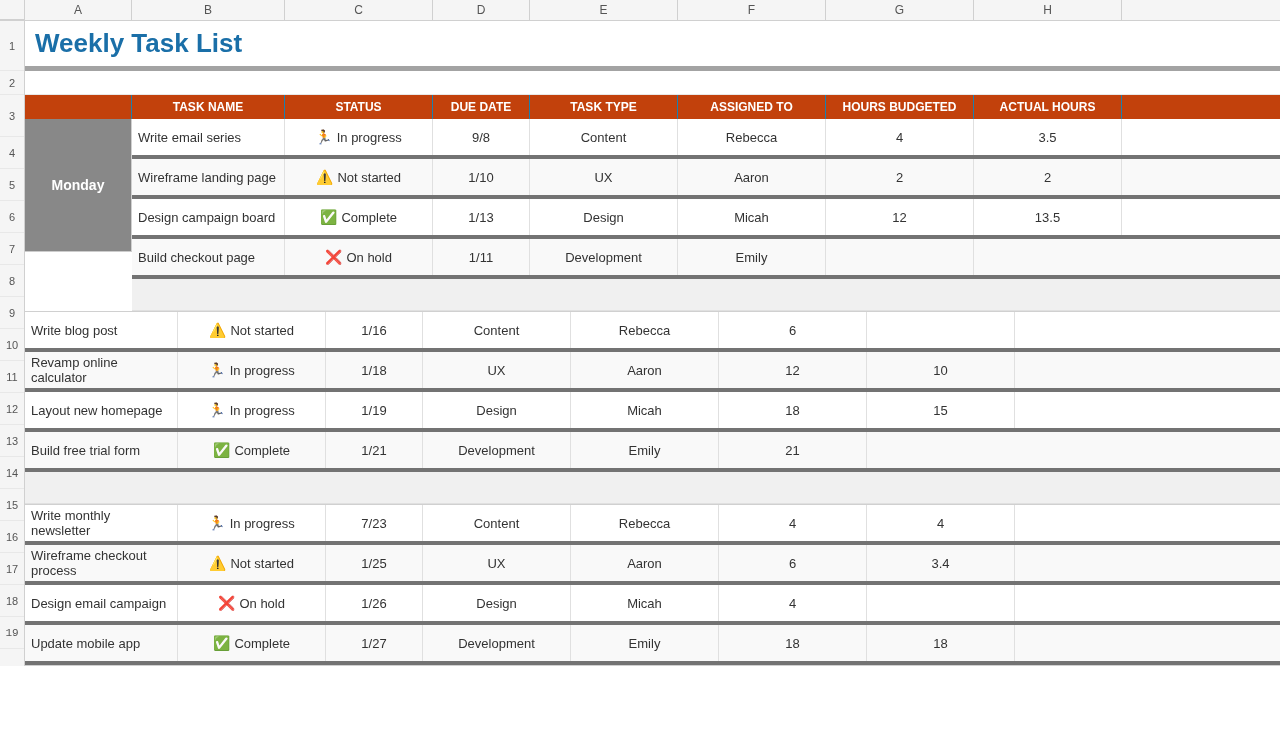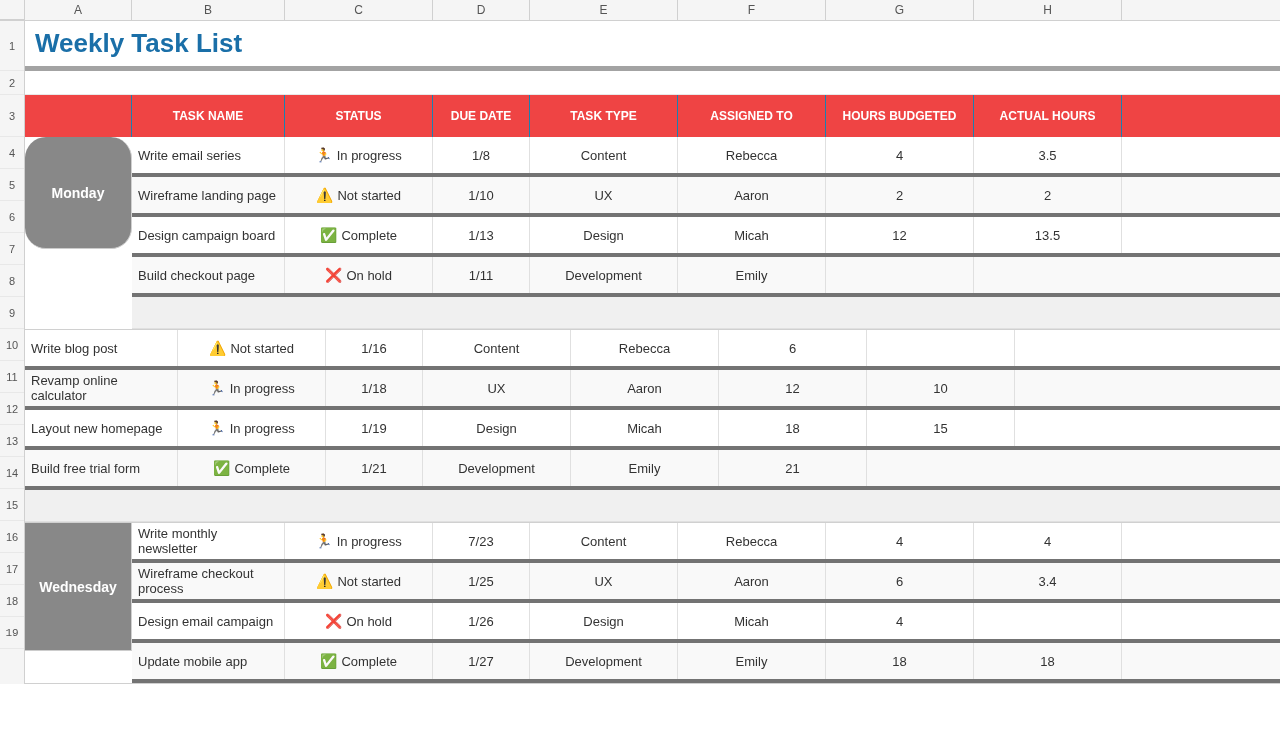--- a/index.html
+++ b/index.html
@@ -75,22 +75,22 @@
 
     .spacer-row {
       height: 24px;
       border-bottom: 1px solid #e8e8e8;
       background: #fff;
     }
 
     
     .table-header {
       display: flex;
-      height: 42px;
-      background: #ef4444;
+      height: 24px;
+      background: #c2410c;
     }
     .th-cell {
       display: flex;
       align-items: center;
       justify-content: center;
       color: #fff;
       font-weight: bold;
       font-size: 12px;
       text-align: center;
       border-right: 1px solid #1a80b0;
@@ -230,30 +230,30 @@
         <div class="th-cell col-b">TASK NAME</div>
         <div class="th-cell col-c">STATUS</div>
         <div class="th-cell col-d">DUE DATE</div>
         <div class="th-cell col-e">TASK TYPE</div>
         <div class="th-cell col-f">ASSIGNED TO</div>
         <div class="th-cell col-g">HOURS BUDGETED</div>
         <div class="th-cell col-h">ACTUAL HOURS</div>
       </div>
 
       <div class="day-section">
-        <div class="day-label-cell col-a" style="height:112px;border-radius:21px;">Monday</div>
+        <div class="day-label-cell col-a" style="height:133px;">Monday</div>
         <div class="day-rows">
 
           <div class="task-row">
             <div class="cell left col-b">Write email series</div>
             <div class="cell col-c">
               <span class="status-icon">🏃</span>
               <span>In progress</span>
             </div>
-            <div class="cell col-d">1/8</div>
+            <div class="cell col-d">9/8</div>
             <div class="cell col-e">Content</div>
             <div class="cell col-f">Rebecca</div>
             <div class="cell col-g">4</div>
             <div class="cell col-h">3.5</div>
           </div>
           <div class="task-row">
             <div class="cell left col-b">Wireframe landing page</div>
             <div class="cell col-c">
               <span class="status-icon">⚠️</span>
               <span>Not started</span>
@@ -338,21 +338,20 @@
             <div class="cell col-d">1/21</div>
             <div class="cell col-e">Development</div>
             <div class="cell col-f">Emily</div>
             <div class="cell col-h">21</div>
           </div>
           <div class="empty-row"></div>
         </div>
       </div>
 
       <div class="day-section">
-        <div class="day-label-cell col-a" style="height:128px;">Wednesday</div>
         <div class="day-rows">
           <div class="task-row">
             <div class="cell left col-b">Write monthly newsletter</div>
             <div class="cell col-c">
               <span class="status-icon">🏃</span>
               <span>In progress</span>
             </div>
             <div class="cell col-d">7/23</div>
             <div class="cell col-e">Content</div>
             <div class="cell col-f">Rebecca</div>

